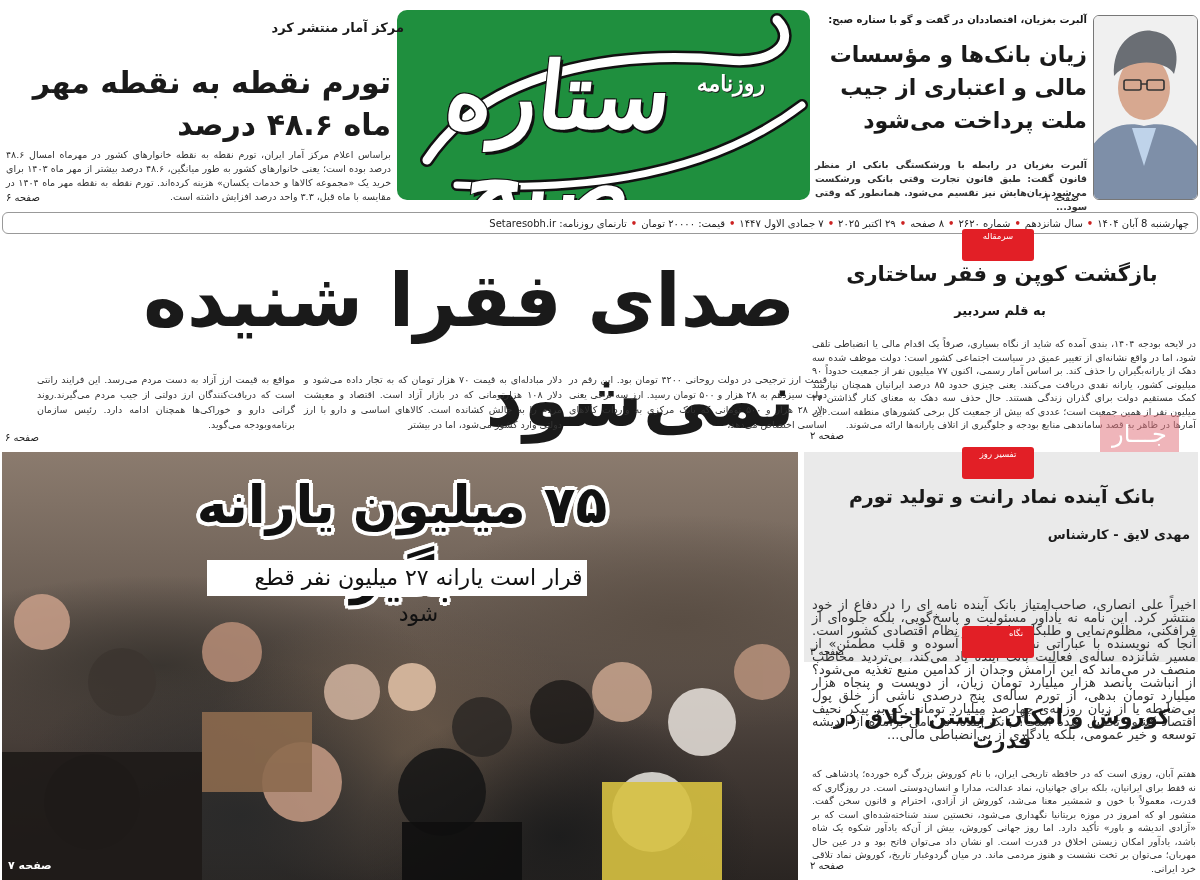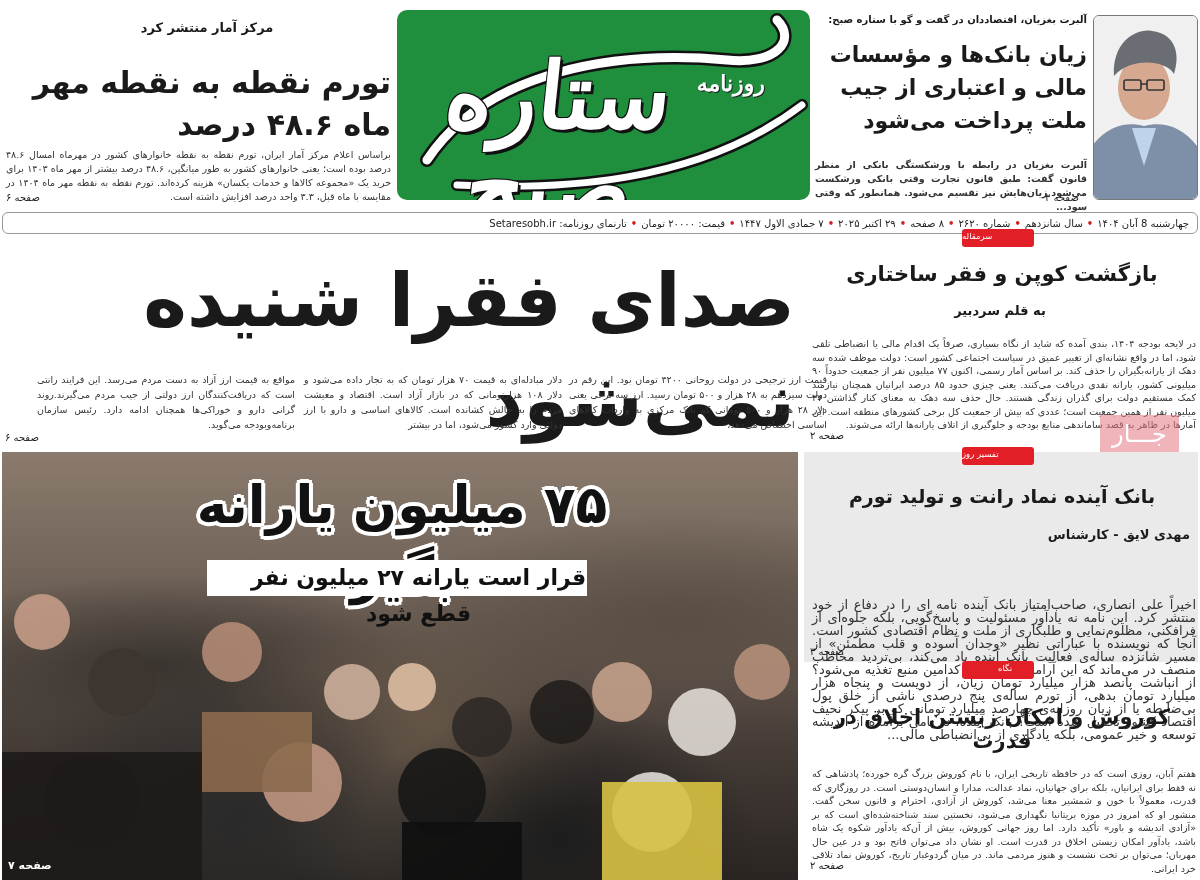--- a/index.html
+++ b/index.html
@@ -21,21 +21,21 @@
   }
   .logo-main {
     position: absolute; left: 20px; top: 40px; right: 120px;
     color: #fff; font-family: "DejaVu Serif", serif; font-weight: bold;
     font-size: 92px; line-height: 1; text-align: center;
     text-shadow: 3px 3px 0 #111, -1px -1px 0 #111, 1px -1px 0 #111, -1px 1px 0 #111;
     transform: skewX(-6deg);
   }
 
   
-  .lt-kicker { left: 17px; top: 20px; width: 380px; text-align: center; font-size: 13px; font-weight: bold; }
+  .lt-kicker { left: 24px; top: 20px; width: 380px; text-align: right; font-size: 13px; font-weight: bold; }
   .lt-title { left: 6px; top: 62px; width: 385px; text-align: right; font-size: 30px; font-weight: bold; line-height: 42px; font-family: "DejaVu Sans", sans-serif; }
   .lt-body { left: 6px; top: 148px; width: 385px; text-align: justify; font-size: 9.5px; line-height: 14px; color: #333; }
   .lt-page { left: 6px; top: 192px; font-size: 10px; color: #222; direction: rtl; }
 
   
   .rt-photo {
     left: 1093px; top: 15px; width: 105px; height: 185px;
     border: 1px solid #777; border-radius: 6px; overflow: hidden;
     background: linear-gradient(180deg, #f2f2f2 0%, #e8e8e8 100%);
   }
@@ -48,22 +48,22 @@
   .datebar {
     left: 2px; top: 212px; width: 1196px; height: 22px;
     border: 1px solid #999; border-radius: 6px; background: #fff;
     display: flex; align-items: center; padding: 0 8px;
     font-size: 10px; color: #222; gap: 4px; white-space: nowrap; overflow: hidden;
   }
   .datebar .sep { color: #c22; font-weight: bold; }
 
   
   .tab {
-    width: 72px; height: 18px; background: #e21f26; color: #fff;
-    font-size: 8.5px; text-align: left; line-height: 14px; border-radius: 3px;
+    width: 72px; height: 32px; background: #e21f26; color: #fff;
+    font-size: 8.5px; text-align: center; line-height: 14px; border-radius: 3px;
   }
 
   
   .main-hl {
     left: 5px; top: 250px; width: 790px; text-align: right;
     font-size: 74px; font-weight: bold; line-height: 100px; letter-spacing: -1px;
   }
 
   
   .mcol { top: 372px; font-size: 9.5px; line-height: 15px; color: #333; text-align: justify; margin-left: 32px; }
@@ -83,21 +83,21 @@
       radial-gradient(ellipse at 85% 40%, #5a4e44 0%, transparent 30%),
       linear-gradient(180deg, #8b7b6e 0%, #6c5f55 35%, #443b36 70%, #2a2522 100%);
   }
   .photo-hl {
     position: absolute; left: 180px; top: 18px; width: 440px; text-align: center;
     font-size: 52px; font-weight: bold; color: #111; line-height: 70px;
     text-shadow: 3px 3px 0 #fff, -3px -3px 0 #fff, 3px -3px 0 #fff, -3px 3px 0 #fff, 0 4px 0 #fff, 4px 0 0 #fff, -4px 0 0 #fff, 0 -4px 0 #fff;
   }
   .photo-sub {
     position: absolute; left: 205px; top: 108px; width: 380px; height: 36px;
-    background: #fff; color: #111; text-align: center; font-size: 22px; font-weight: bold; line-height: 36px; padding-left: 43px;
+    background: #fff; color: #111; text-align: center; font-size: 22px; font-weight: normal; line-height: 36px; padding-left: 43px;
   }
   .photo-page {
     position: absolute; left: 6px; bottom: 8px; color: #fff; font-size: 11px; font-weight: bold;
   }
 
   
   .rc-tab1 { left: 962px; top: 229px; }
   .rc-hl1 { left: 810px; top: 262px; width: 384px; text-align: center; font-size: 21px; font-weight: bold; }
   .rc-by1 { left: 810px; top: 303px; width: 380px; text-align: center; font-size: 13px; font-weight: bold; }
   .rc-body1 { left: 812px; top: 337px; width: 384px; font-size: 9.5px; line-height: 13.5px; color: #333; text-align: justify; }
@@ -107,21 +107,21 @@
     color: #fff; font-size: 24px; font-weight: normal; text-align: center; line-height: 38px;
   }
 
   .rc-box2 { left: 804px; top: 452px; width: 394px; height: 210px; background: #eaeaea; }
   .rc-tab2 { left: 962px; top: 447px; }
   .rc-hl2 { left: 810px; top: 485px; width: 384px; text-align: center; font-size: 19px; font-weight: bold; }
   .rc-by2 { left: 810px; top: 527px; width: 380px; text-align: right; font-size: 13px; font-weight: bold; }
   .rc-body2 { left: 812px; top: 562px; width: 384px; font-size: 13px; line-height: 13px; color: #333; text-align: justify; margin-top: 36px; }
   .rc-page2 { left: 810px; top: 646px; font-size: 10px; }
 
-  .rc-tab3 { left: 962px; top: 661px; padding-left: 36px; }
+  .rc-tab3 { left: 962px; top: 626px; padding-left: 36px; }
   .rc-hl3 { left: 810px; top: 705px; width: 384px; text-align: center; font-size: 21px; font-weight: bold; }
   .rc-body3 { left: 812px; top: 767px; width: 384px; font-size: 9.5px; line-height: 13.5px; color: #333; text-align: justify; }
   .rc-page3 { left: 810px; top: 860px; font-size: 10px; }
 </style>
 </head>
 <body>
 
 <div class="abs logo-box">
   <svg width="413" height="190" viewBox="0 0 413 190">
     <path d="M30 150 C 90 60, 220 40, 330 50 C 380 55, 400 30, 380 10" stroke="#111" stroke-width="14" fill="none" stroke-linecap="round"></path>

